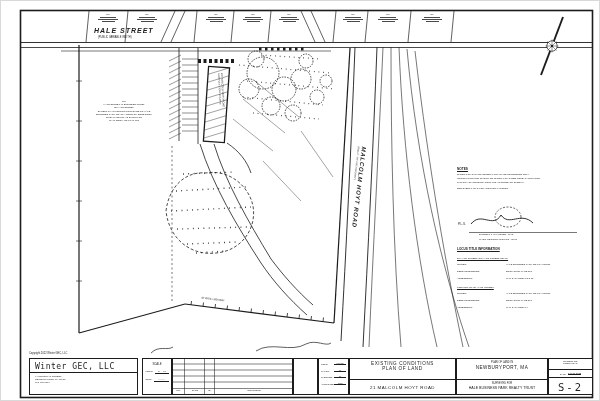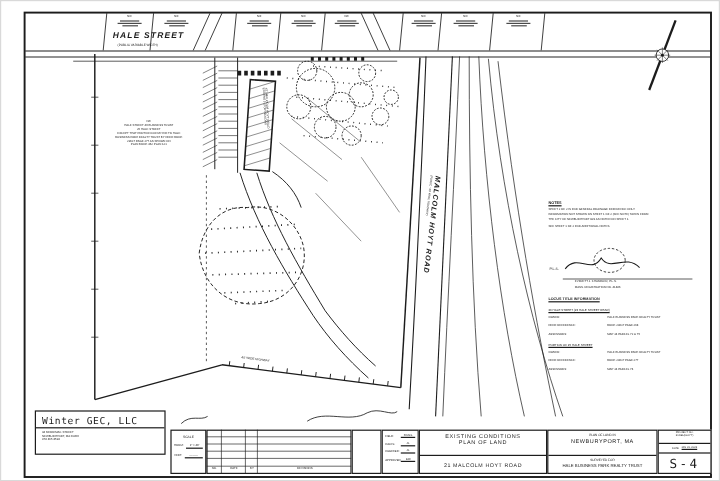--- a/index.html
+++ b/index.html
@@ -221,21 +221,21 @@
   <div class="t" style="left:456px;top:285px;font-size:2.5px;text-decoration:underline;">PORTION OF 25 HALE STREET</div>
   <div class="t" style="left:456px;top:292px;font-size:2.4px;">OWNER:</div>
   <div class="t" style="left:505px;top:292px;font-size:2.4px;">HALE BUSINESS PARK REALTY TRUST</div>
   <div class="t" style="left:456px;top:299px;font-size:2.4px;">DEED REFERENCE:</div>
   <div class="t" style="left:505px;top:299px;font-size:2.4px;">BOOK 29637 PAGE 277</div>
   <div class="t" style="left:456px;top:306px;font-size:2.4px;">ASSESSORS:</div>
   <div class="t" style="left:505px;top:306px;font-size:2.4px;">MAP 34 PARCEL 74</div>
 
   <div class="t" style="left:28px;top:350.5px;font-size:2.6px;">Copyright 2022 Winter GEC, LLC</div>
 
-  <div class="box" style="left:28px;top:341px;width:109px;height:37px;">
+  <div class="box" style="left:28px;top:357px;width:109px;height:37px;">
     <div style="font-family:'DejaVu Sans Mono',monospace;font-size:8px;letter-spacing:0.5px;padding:3px 0 1px 5px;border-bottom:0.7px solid #1c1c1c;">Winter GEC, LLC</div>
     <div style="font-size:2.4px;padding:1.5px 0 0 5px;line-height:1.4;">
       <div>44 MERRIMAC STREET</div>
       <div>NEWBURYPORT, MA 01950</div>
       <div>978-465-8594</div>
     </div>
   </div>
 
   <div class="box" style="left:141px;top:357px;width:30px;height:37px;font-size:2.4px;">
     <div class="ctr" style="font-size:2.8px;margin-top:3px;">SCALE</div>
@@ -297,16 +297,16 @@
 
   <div class="box" style="left:547px;top:357px;width:45px;height:37px;">
     <div class="ctr" style="height:9px;border-bottom:0.8px solid #1c1c1c;padding-top:1px;">
       <div style="font-size:2.2px;">PROJECT NO.</div>
       <div style="font-size:2.2px;">21NBU(HOYT)</div>
     </div>
     <div style="height:7px;border-bottom:0.8px solid #1c1c1c;font-size:2.2px;display:flex;align-items:center;justify-content:center;gap:2px;">
       <span>DATE</span>
       <span class="u">JAN 31, 2022</span>
     </div>
-    <div class="ctr" style="font-size:10.5px;letter-spacing:2px;padding-top:3px;font-family:'DejaVu Sans Mono',monospace;">S-4</div>
+    <div class="ctr" style="font-size:10.5px;letter-spacing:2px;padding-top:3px;font-family:'DejaVu Sans Mono',monospace;">S-2</div>
   </div>
 
 </div>
 
 </body></html>

